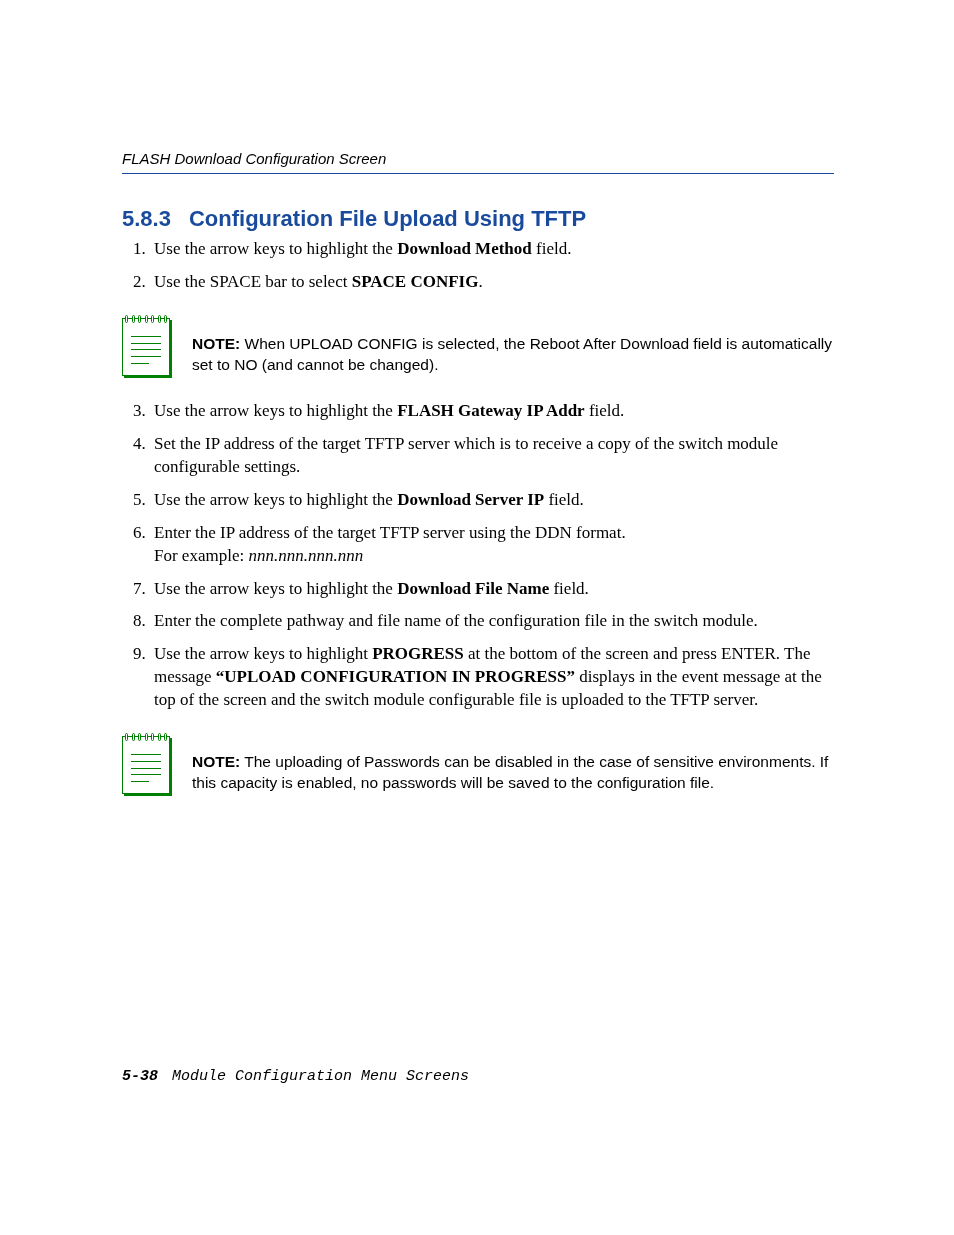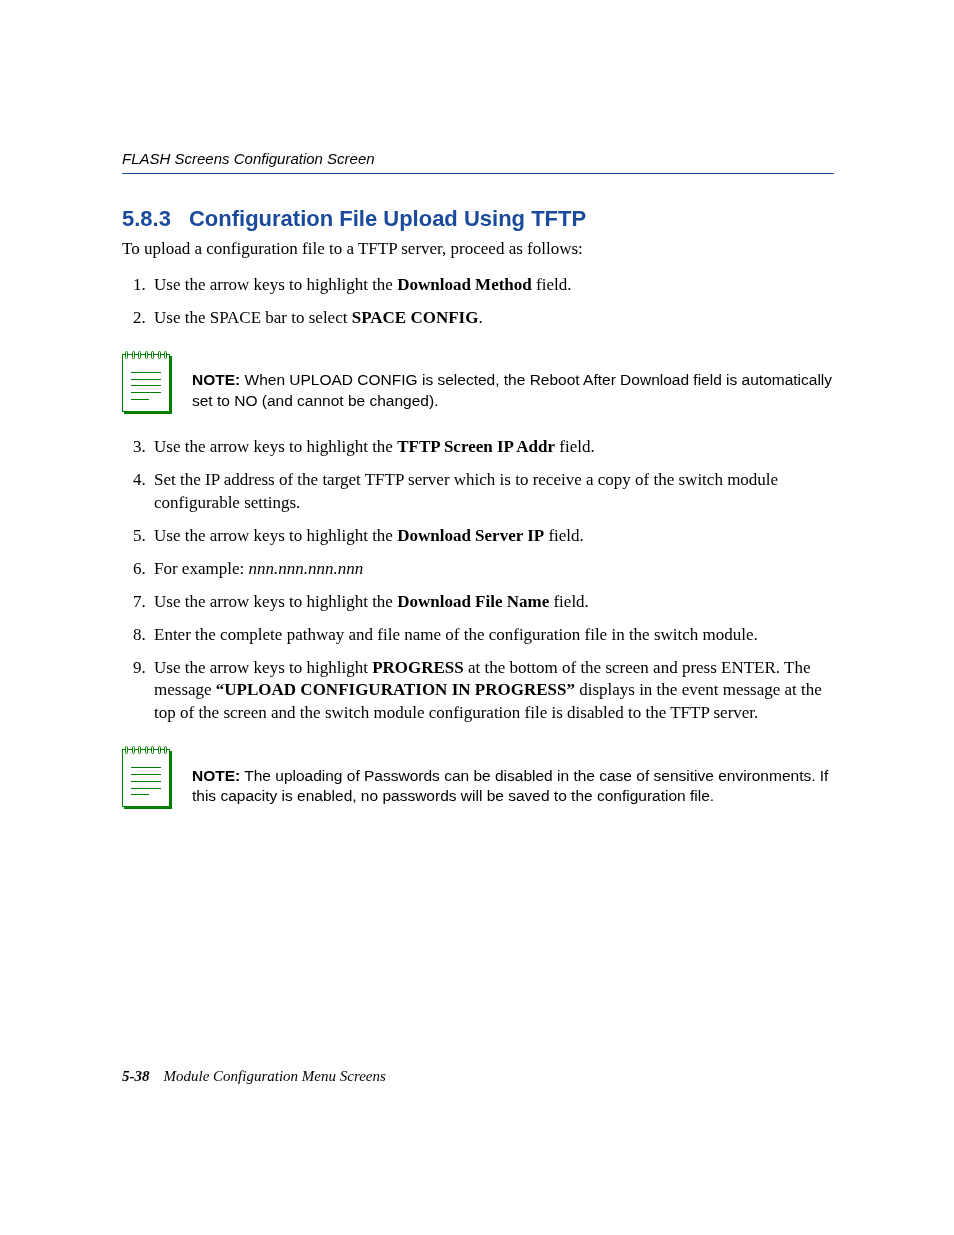--- a/index.html
+++ b/index.html
@@ -113,43 +113,42 @@
     font-size: 15.5px;
     line-height: 1.35;
   }
   .note-text .label {
     font-weight: bold;
   }
   .footer {
     position: absolute;
     bottom: 150px;
     left: 122px;
-    font-family: Liberation Serif, serif;
+    font-family: Liberation Mono, monospace;
     font-size: 15px;
     font-style: italic;
   }
   .footer .pg {
     font-weight: bold;
     margin-right: 14px;
   }
 </style>
 </head>
 <body>
 
 <div class="page">
 
   <div class="header-line">
-    <span>FLASH Screens Configuration Screen</span>
+    <span>FLASH Download Configuration Screen</span>
   </div>
 
   <h2 class="section-heading">
     <span class="section-number">5.8.3</span><span>Configuration File Upload Using TFTP</span>
   </h2>
 
-  <p class="intro">To upload a configuration file to a TFTP server, proceed as follows:</p>
 
   <ol class="steps">
     <li>
       <span>Use the arrow keys to highlight the </span><span class="bold">Download Method</span><span> field.</span>
     </li>
     <li>
       <span>Use the SPACE bar to select </span><span class="bold">SPACE CONFIG</span><span>.</span>
     </li>
   </ol>
 
@@ -172,39 +171,40 @@
           <span class="short"></span>
         </div>
     </div>
     <div class="note-text">
       <span class="label">NOTE:</span><span>  When UPLOAD CONFIG is selected, the Reboot After Download field is automatically set to NO (and cannot be changed).</span>
     </div>
   </div>
 
   <ol class="steps" start="3">
     <li>
-      <span>Use the arrow keys to highlight the </span><span class="bold">TFTP Screen IP Addr</span><span> field.</span>
+      <span>Use the arrow keys to highlight the </span><span class="bold">FLASH Gateway IP Addr</span><span> field.</span>
     </li>
     <li>
       <span>Set the IP address of the target TFTP server which is to receive a copy of the switch module configurable settings.</span>
     </li>
     <li>
       <span>Use the arrow keys to highlight the </span><span class="bold">Download Server IP</span><span> field.</span>
     </li>
     <li>
+      <span>Enter the IP address of the target TFTP server using the DDN format.</span>
       <span class="sub"><span>For example: </span><span class="italic">nnn.nnn.nnn.nnn</span></span>
     </li>
     <li>
       <span>Use the arrow keys to highlight the </span><span class="bold">Download File Name</span><span> field.</span>
     </li>
     <li>
       <span>Enter the complete pathway and file name of the configuration file in the switch module.</span>
     </li>
     <li>
-      <span>Use the arrow keys to highlight </span><span class="bold">PROGRESS</span><span> at the bottom of the screen and press ENTER. The message </span><span class="bold">“UPLOAD CONFIGURATION IN PROGRESS”</span><span> displays in the event message at the top of the screen and the switch module configuration file is disabled to the TFTP server.</span>
+      <span>Use the arrow keys to highlight </span><span class="bold">PROGRESS</span><span> at the bottom of the screen and press ENTER. The message </span><span class="bold">“UPLOAD CONFIGURATION IN PROGRESS”</span><span> displays in the event message at the top of the screen and the switch module configurable file is uploaded to the TFTP server.</span>
     </li>
   </ol>
 
   <div class="note-block">
     <div class="note-icon">
       <div class="spiral">
           <span></span>
           <span></span>
           <span></span>
           <span></span>

